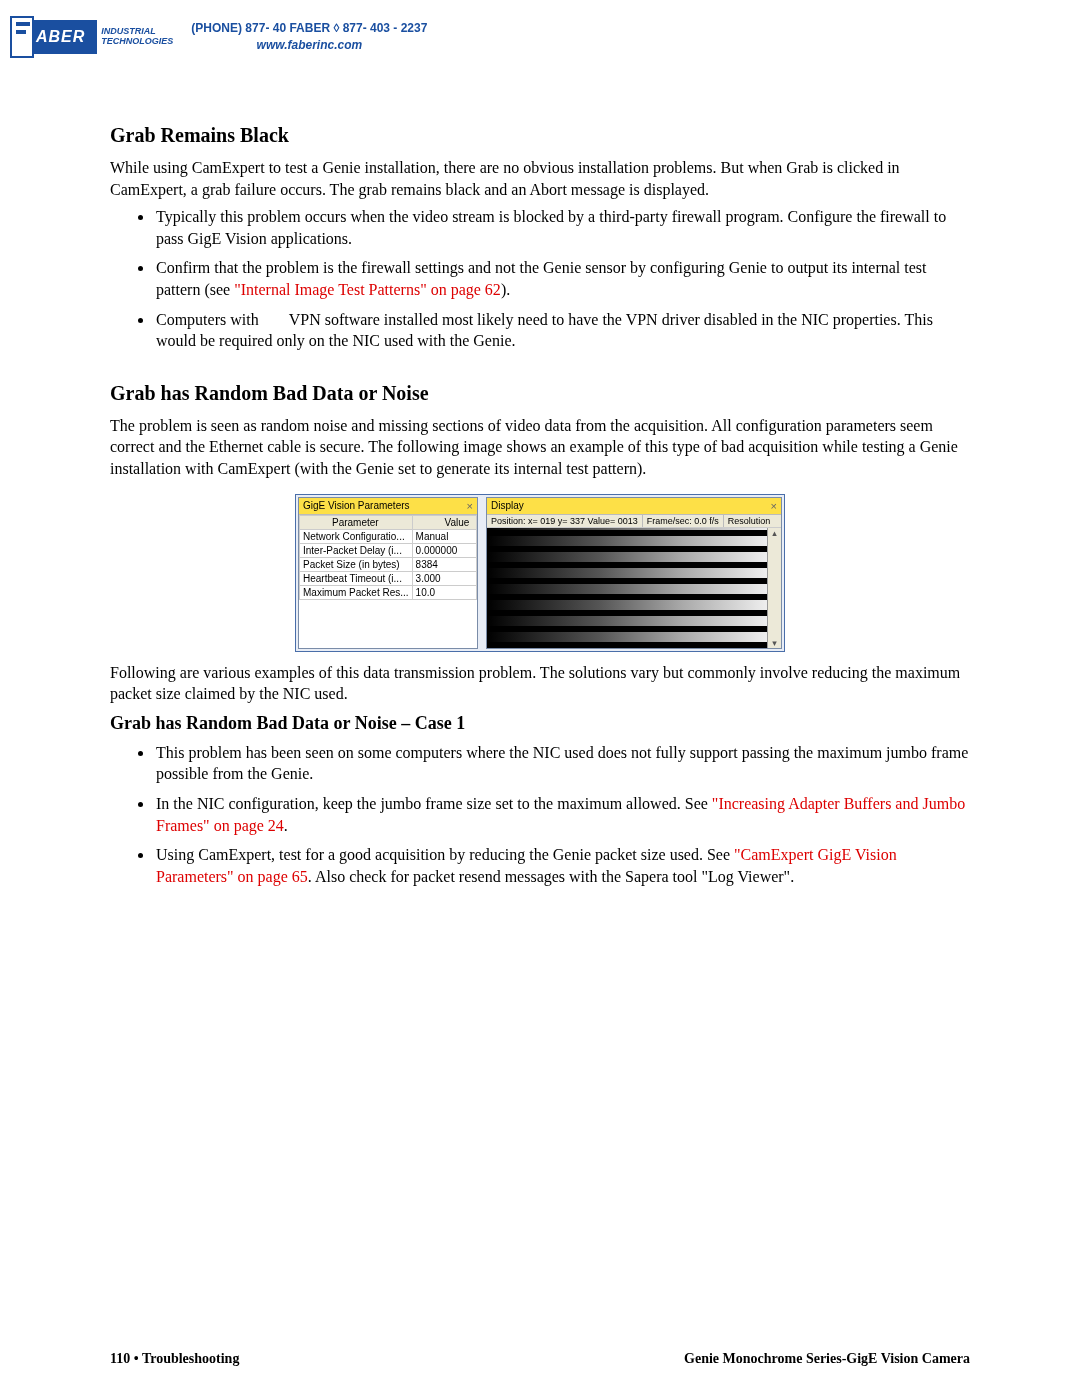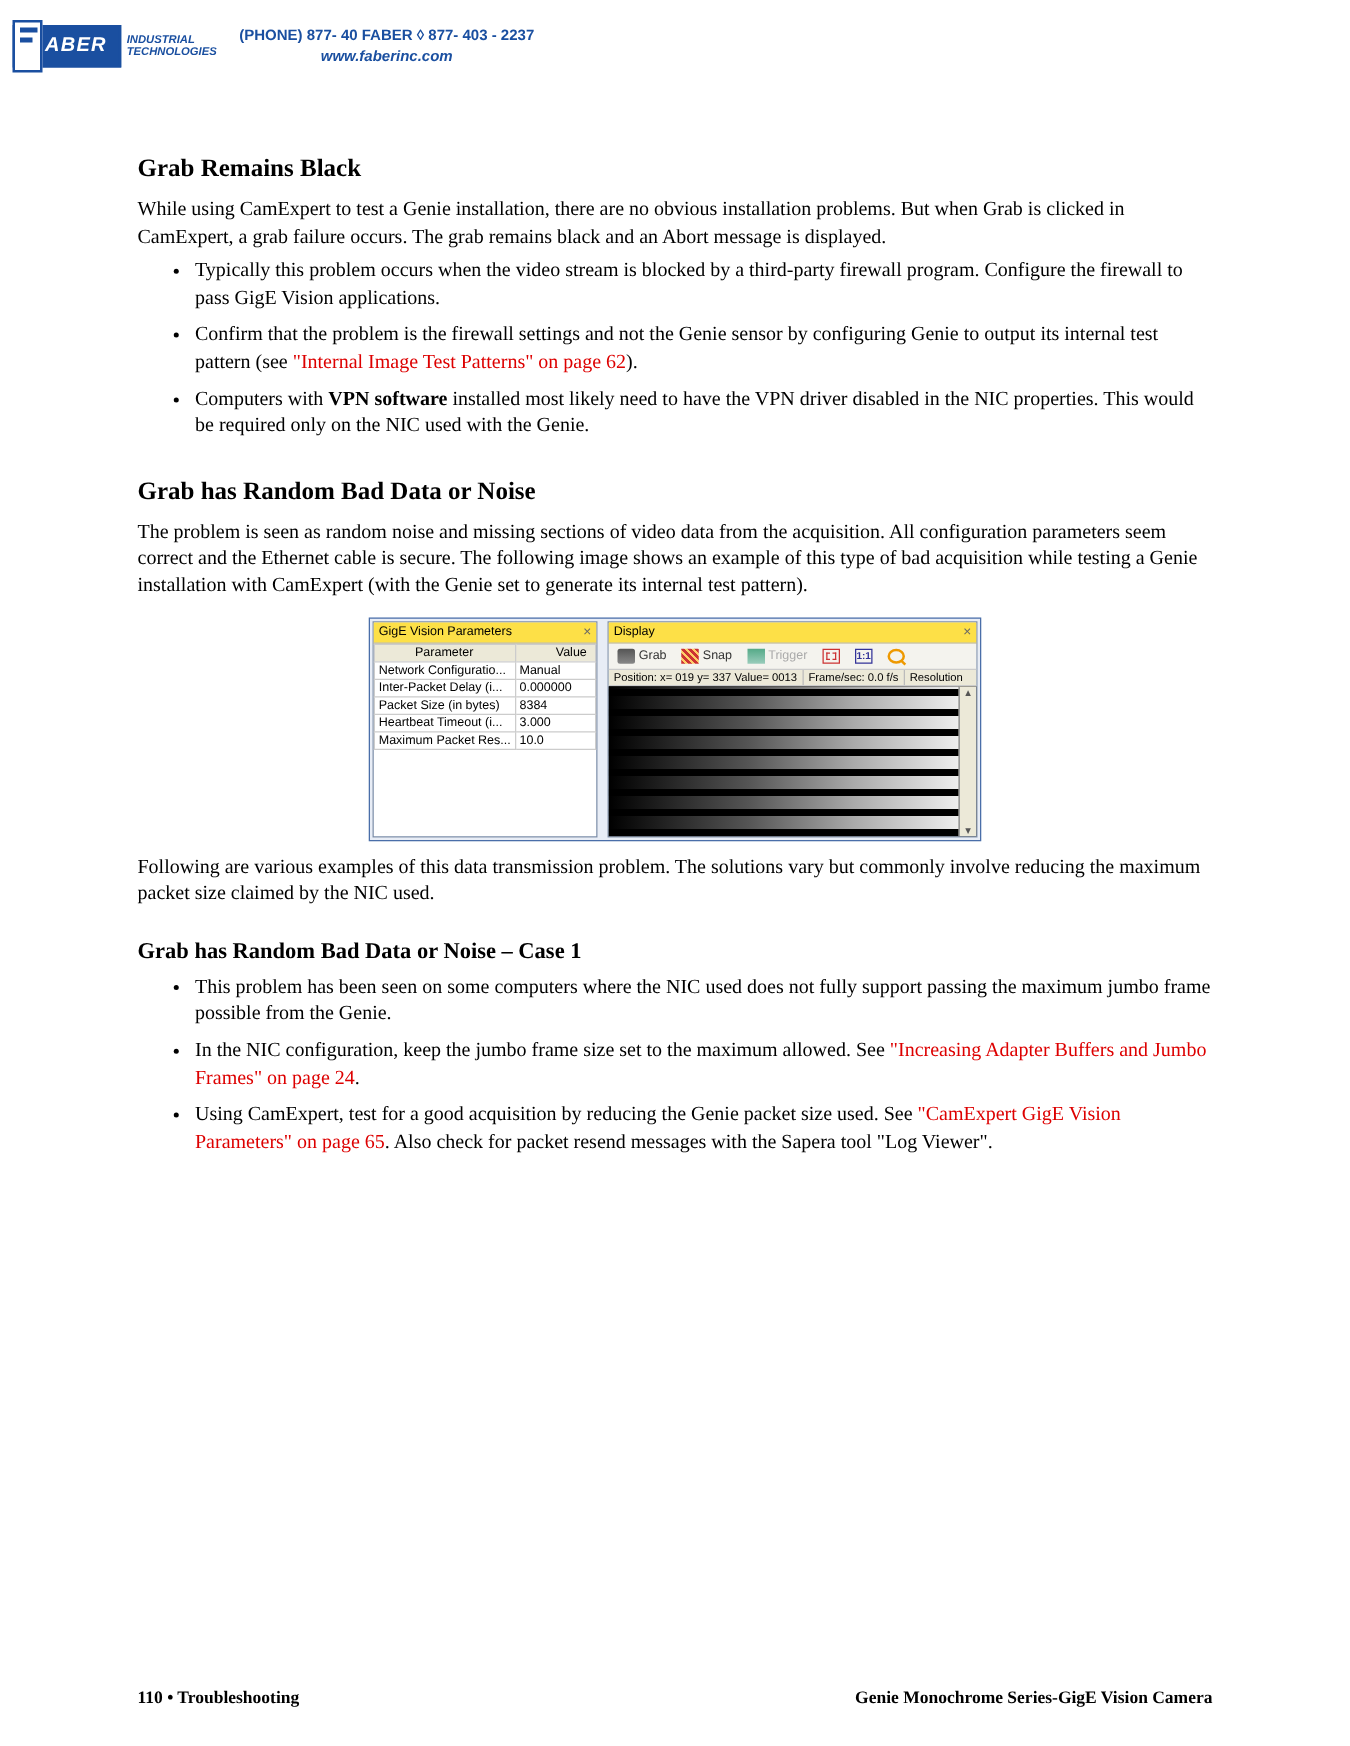--- a/index.html
+++ b/index.html
@@ -83,32 +83,32 @@
     font-family: Georgia, "Times New Roman", serif;
     font-size: 20px;
     font-weight: bold;
     margin-top: 30px;
     margin-bottom: 10px;
   }
   h3 {
     font-family: Georgia, "Times New Roman", serif;
     font-size: 18px;
     font-weight: bold;
-    margin-top: 24px;
+    margin-top: 8px;
     margin-bottom: 8px;
   }
   p { margin-bottom: 6px; line-height: 1.35; }
   ul {
     list-style: disc;
     padding-left: 44px;
     margin-bottom: 6px;
   }
   li { margin-bottom: 8px; line-height: 1.35; padding-left: 2px; }
   .link-red { color: #d00; }
-  b { font-weight: bold; }
+  b { font-weight: normal; margin-left: 26px; }
 
   
   .app {
     width: 490px;
     margin: 14px auto 10px auto;
     display: flex;
     gap: 8px;
     font-family: Tahoma, Arial, sans-serif;
     font-size: 10px;
     border: 1px solid #4a6ea9;
@@ -287,43 +287,20 @@
               <td>10.0</td>
             </tr>
       </tbody>
         </table>
     </div>
     <div class="panel">
       <div class="panel-title">
         <span>Display</span>
         <span class="close-x">×</span>
       </div>
-      <div class="toolbar">
-        <span class="tbtn">
-            <span class="ic ic-cam"></span>
-            <span>Grab</span>
-          </span>
-        <span class="tbtn">
-            <span class="ic ic-snap"></span>
-            <span>Snap</span>
-          </span>
-        <span class="tbtn" style="color:#aaa">
-            <span class="ic ic-trig"></span>
-            <span>Trigger</span>
-          </span>
-        <span class="tbtn">
-            <span class="ic ic-fit"></span>
-          </span>
-        <span class="tbtn">
-            <span class="ic ic-11">1:1</span>
-          </span>
-        <span class="tbtn">
-            <span class="ic ic-zoom"></span>
-          </span>
-      </div>
       <div class="statusbar">
         <div>Position:  x= 019 y= 337 Value= 0013</div>
         <div>Frame/sec: 0.0 f/s</div>
         <div>Resolution</div>
       </div>
       <div class="noise-area">
         <div class="noise-img"></div>
         <div class="scroll-v">
             <span>▴</span>
             <span>▾</span>

